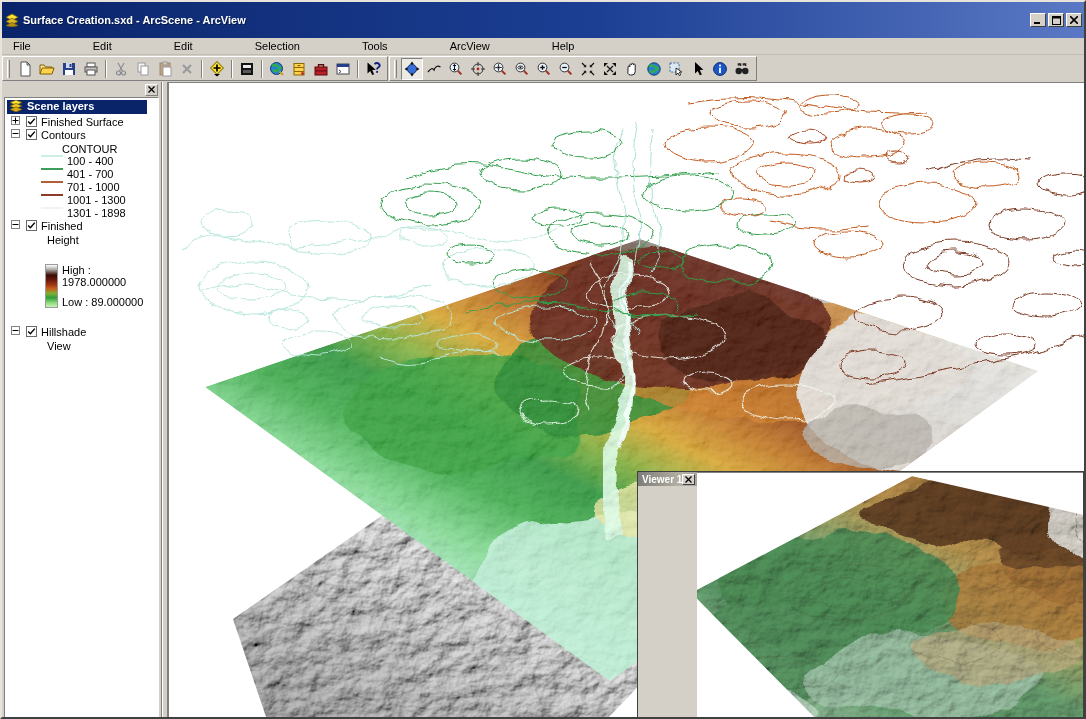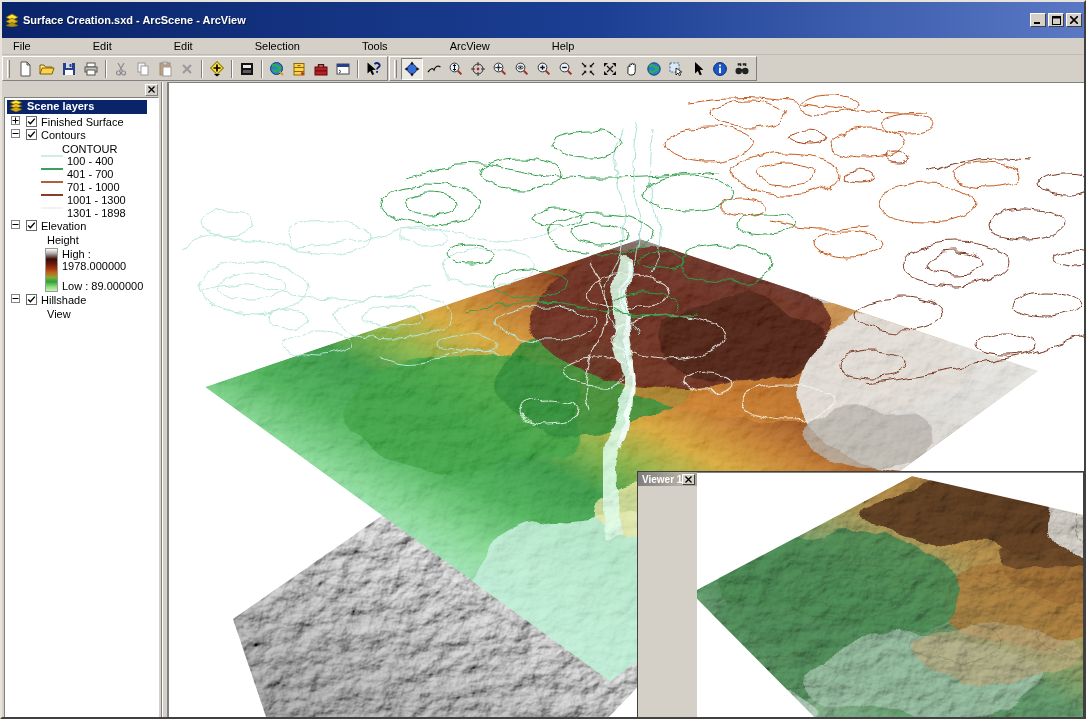--- a/index.html
+++ b/index.html
@@ -42,21 +42,21 @@
   .row .lbl{padding-left:4px;}
   .sel{background:#0a246a;color:#fff;font-weight:bold;width:140px;height:14px;margin-bottom:2px;}
   .sel .lyr{margin:0 4px 0 2px;}
   .expander{width:9px;height:9px;flex:none;margin-left:4px;background:#fff;
     border:1px solid #848484;display:flex;align-items:center;justify-content:center;}
   .cb{width:11px;height:11px;flex:none;margin-left:6px;background:#fff;
     border:1px solid #6a6a6a;display:flex;align-items:center;justify-content:center;}
   .sub-hdr{padding-left:55px;height:13px;display:flex;align-items:flex-end;}
   .cls{padding-left:34px;height:13px;display:flex;align-items:flex-start;}
   .swatch{width:22px;height:2px;flex:none;margin-right:4px;}
-  .ramp-row{display:flex;padding-left:38px;margin:2px 0;}
+  .ramp-row{display:flex;padding-left:38px;margin:18px 0;}
   .ramp{width:13px;flex:none;border:1px solid #9a9a9a;}
   .ramp.elev{height:44px;background:linear-gradient(#ffffff 0%,#b2b0ae 10%,#3a0d06 24%,#6b1a0a 36%,
     #a03612 47%,#c75f1a 56%,#7fae32 68%,#2f9e3d 78%,#8fdc7a 90%,#c8f4b6 100%);}
   .ramp.hill{height:34px;background:linear-gradient(#ffffff,#000000);}
   .ramp-lbls{display:flex;flex-direction:column;justify-content:space-between;padding-left:4px;}
   .splitter{width:6px;flex:none;background:#d4d0c8;border-left:1px solid #fff;border-right:1px solid #808080;}
   .viewport{flex:1;position:relative;background:#fff;overflow:hidden;
     box-shadow:inset 1px 1px 0 #808080;}
   .viewport>svg{position:absolute;left:0;top:0;}
   
@@ -414,21 +414,21 @@
           <span class="expander">
               <svg width="7" height="7" viewBox="0 0 7 7">
                 <path d="M0.5,3.5h6" stroke="#000"></path>
               </svg>
             </span>
           <span class="cb">
               <svg width="9" height="9" viewBox="0 0 9 9">
                 <polyline points="1.2,4.6 3.4,6.8 7.8,1.6" fill="none" stroke="#000" stroke-width="1.4"></polyline>
               </svg>
             </span>
-          <span class="lbl">Elevation</span>
+          <span class="lbl">Finished</span>
         </div>
         <div class="sub-hdr" style="padding-left:40px">
             <span>Height</span>
           </div>
         <div class="ramp-row">
           <div class="ramp elev"></div>
           <div class="ramp-lbls">
             <span>High : 1978.000000</span>
             <span>Low : 89.000000</span>
           </div>

